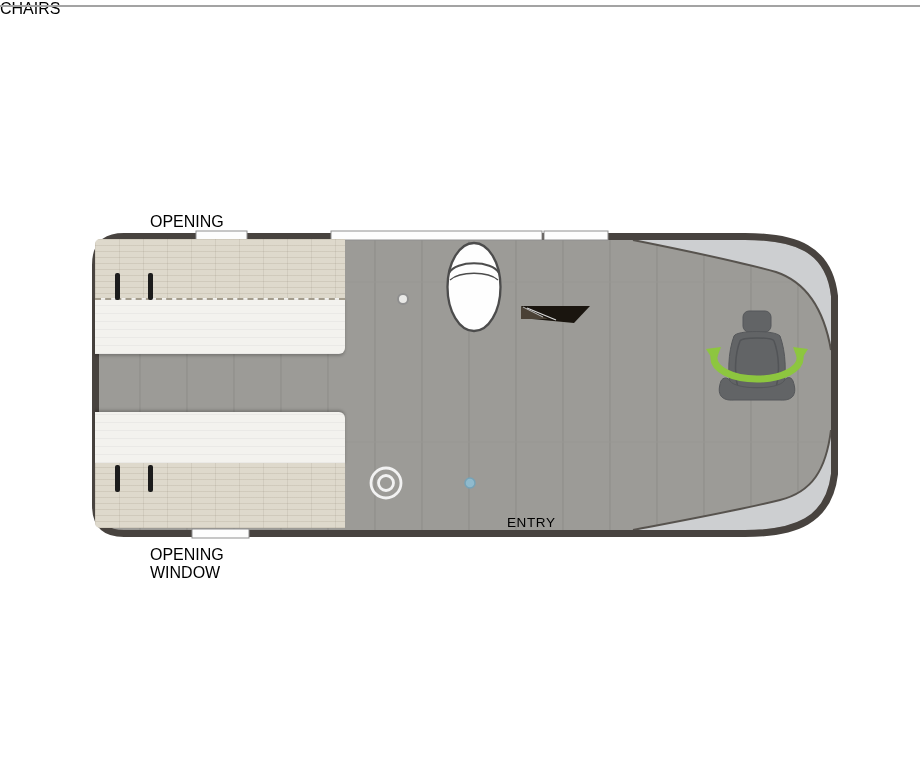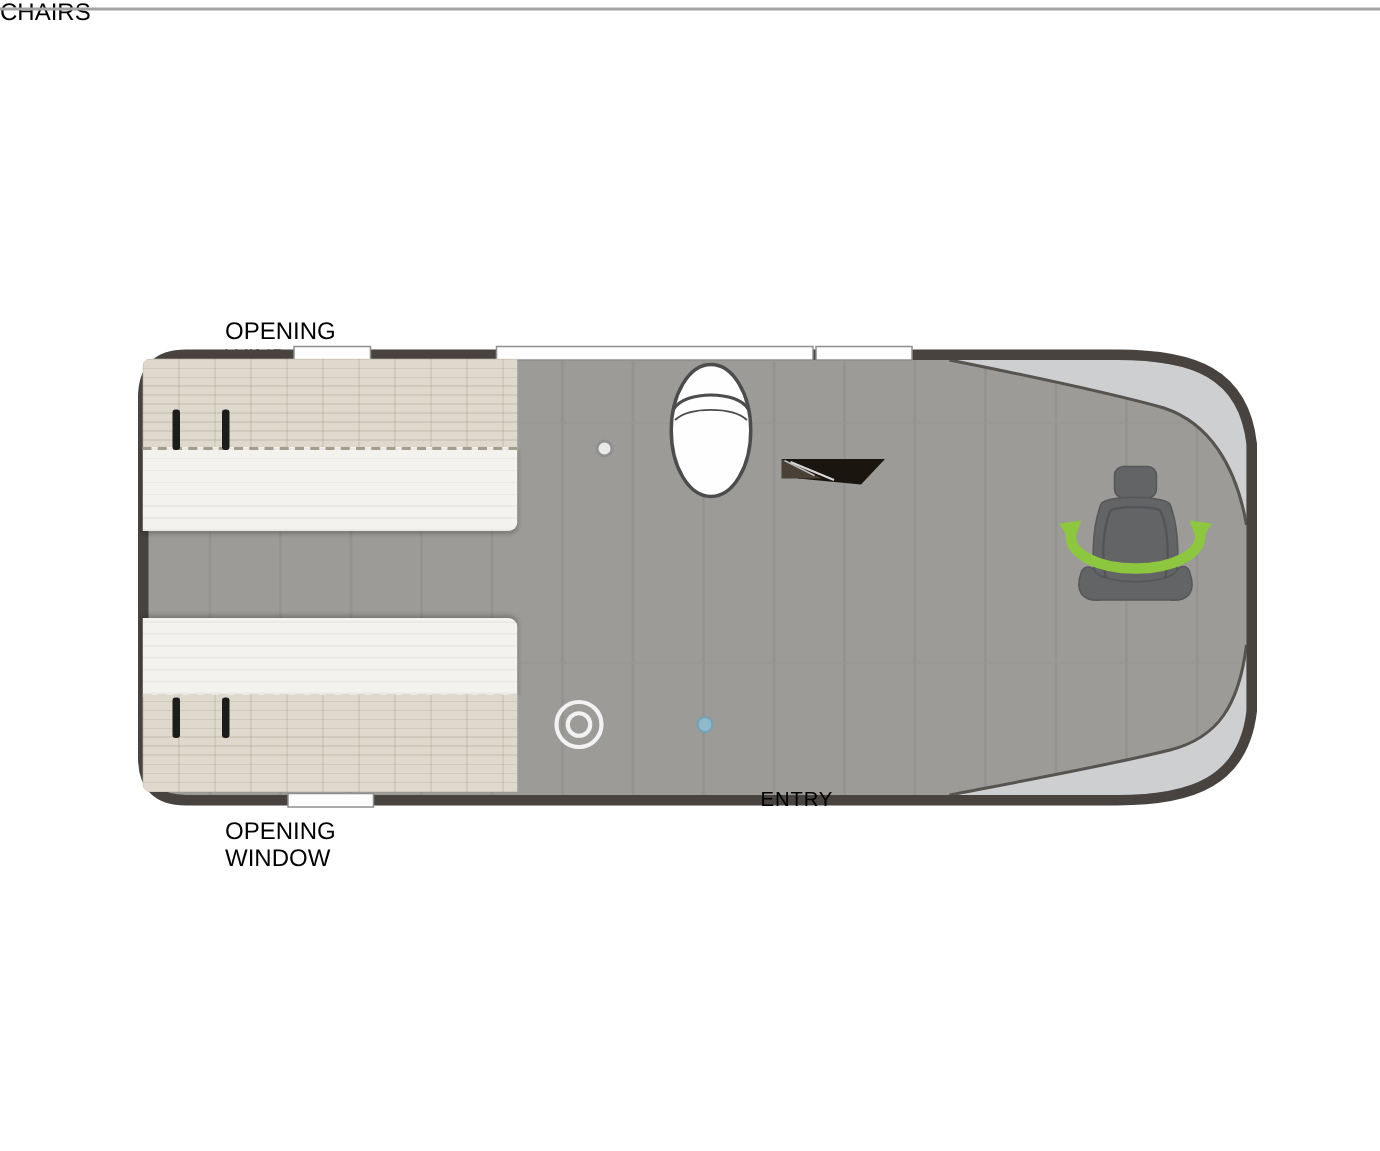--- a/index.html
+++ b/index.html
@@ -145,21 +145,21 @@
   <div class="abs furn" style="left:603px;top:407px;width:93px;height:98px;">
     <div class="chair-arm" style="left:34px;top:0;"></div>
     <div class="chair-arm" style="left:34px;top:79px;"></div>
     <div class="chair-body" style="left:0;top:14px;">
       <div class="chair-seat"></div>
       <div class="chair-slot" style="top:12px;"></div>
       <div class="chair-slot" style="top:49px;"></div>
     </div>
   </div>
 
-  <div class="abs furn entryband" style="left:499px;top:524px;width:122px;height:23px;padding-left:8px;">
+  <div class="abs furn entryband" style="left:499px;top:513px;width:122px;height:23px;padding-left:8px;">
     <span class="lbl lbl-white" style="font-size:13.5px;letter-spacing:0.6px;">ENTRY</span>
   </div>
   <div class="abs furn entrystrip" style="left:497px;top:531px;width:124px;height:7px;"></div>
 
   <svg class="abs overlay" width="920" height="767" viewBox="0 0 920 767">
 
     <g>
       <ellipse cx="474" cy="287" rx="26.5" ry="44" fill="#fefefe" stroke="#4c4c4c" stroke-width="2.3"></ellipse>
       <path d="M 449,273 C 456,260 492,260 499,273" fill="none" stroke="#4c4c4c" stroke-width="2"></path>
       <path d="M 450,280 C 460,271 488,271 498,280" fill="none" stroke="#4c4c4c" stroke-width="1.3"></path>

